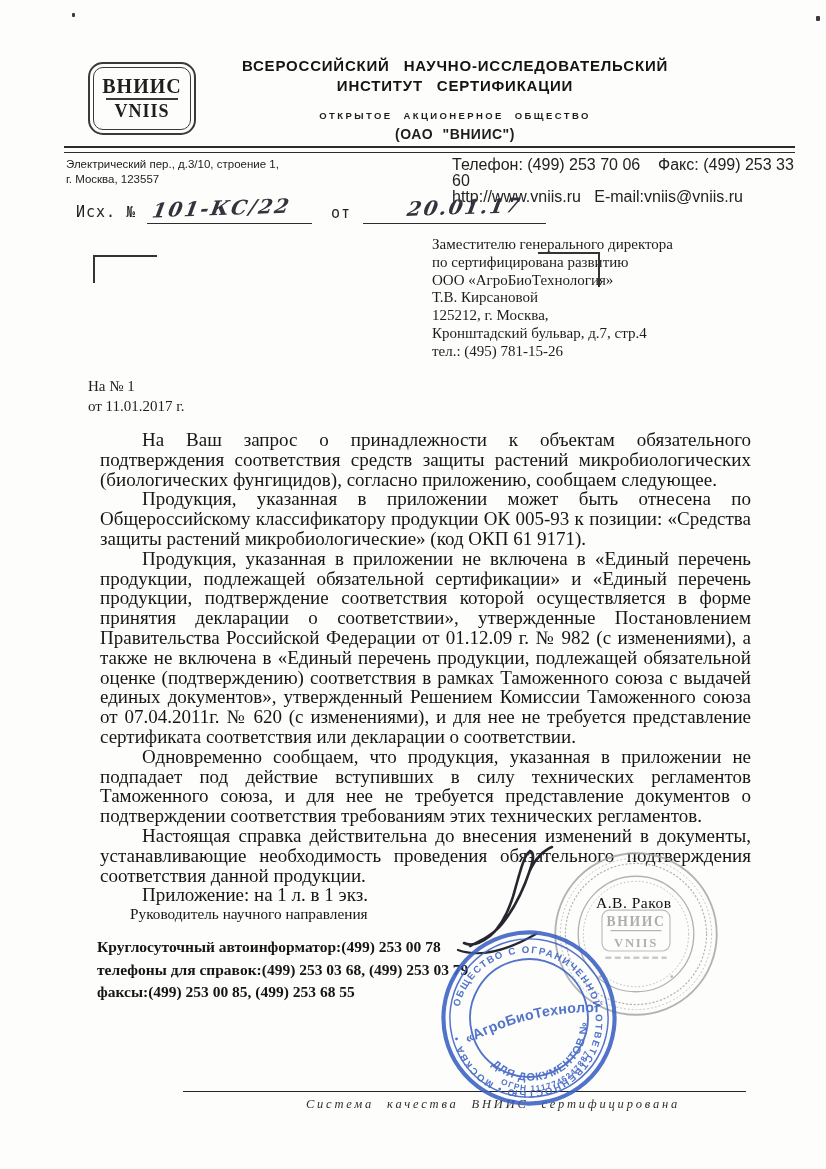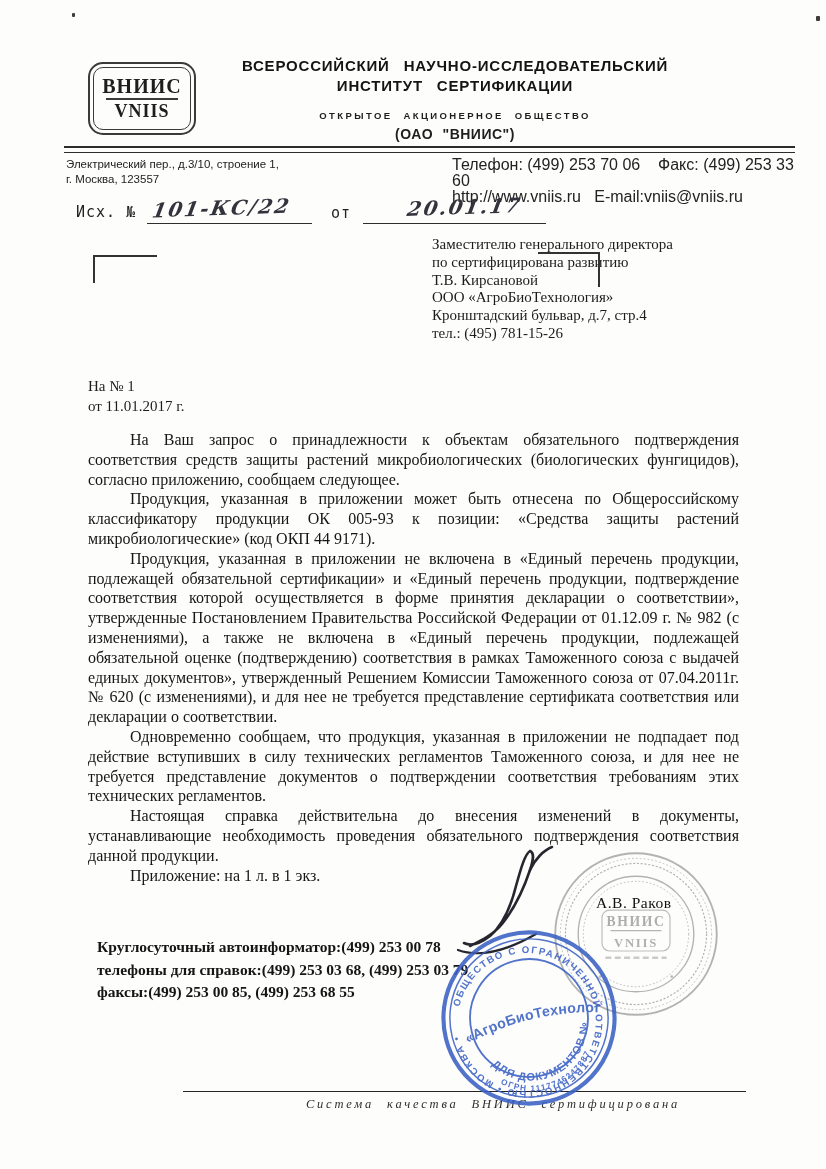--- a/index.html
+++ b/index.html
@@ -49,21 +49,21 @@
 
   
   .addressee{left:432px;top:236px;width:310px;font-size:15px;line-height:17.8px;color:#1c1c1c;}
 
   .bracket-left{left:93px;top:255px;width:62px;height:26px;border-top:2px solid #333;border-left:2px solid #333;}
   .bracket-right{left:538px;top:252px;width:60px;height:33px;border-top:2px solid #333;border-right:2px solid #333;}
 
   .ref-in{left:88px;top:377px;font-size:15px;line-height:19.5px;}
 
   
-  .body-text{left:88px;top:430px;width:651px;font-size:16px;line-height:19.8px;
+  .body-text{left:100px;top:430px;width:651px;font-size:19px;line-height:19.8px;
     text-align:justify;color:#161616;}
   .body-text p{margin:0;text-indent:42px;}
   .attachment{text-align:left;}
 
   .sign-title{left:130px;top:905px;font-size:15.3px;color:#161616;z-index:7;}
   .sign-name{left:596px;top:894px;font-size:15.5px;color:#101010;z-index:7;letter-spacing:.5px;}
 
   .phones{left:97px;top:936px;font-size:15.5px;font-weight:bold;line-height:22.5px;color:#151515;z-index:2;}
 
   
@@ -115,43 +115,45 @@
   <div class="abs ref-label" style="left:76px;top:203px;">Исх. №</div>
   <div class="abs u-line" style="left:147px;top:222px;width:165px;"></div>
   <div class="abs handwriting" style="left:153px;top:196px;">101-КС/22</div>
   <div class="abs ref-label" style="left:331px;top:204px;">от</div>
   <div class="abs u-line" style="left:363px;top:222px;width:183px;"></div>
   <div class="abs handwriting" style="left:408px;top:195px;">20.01.17</div>
 
   <div class="abs addressee">
     <div>Заместителю генерального директора</div>
     <div>по сертифицирована развитию</div>
+    <div>ООО «АгроБиоТехнология»</div>
     <div>Т.В. Кирсановой</div>
-    <div>ООО «АгроБиоТехнология»</div>
+    <div>125212, г. Москва,</div>
     <div>Кронштадский бульвар, д.7, стр.4</div>
     <div>тел.: (495) 781-15-26</div>
   </div>
 
   <div class="abs bracket-left"></div>
   <div class="abs bracket-right"></div>
 
   <div class="abs ref-in">
     <div>На № 1</div>
     <div>от 11.01.2017 г.</div>
   </div>
 
   <div class="abs body-text">
     <p>На Ваш запрос о принадлежности к объектам обязательного подтверждения соответствия средств защиты растений микробиологических (биологических фунгицидов), согласно приложению, сообщаем следующее.</p>
-    <p>Продукция, указанная в приложении может быть отнесена по Общероссийскому классификатору продукции ОК 005-93 к позиции: «Средства защиты растений микробиологические» (код ОКП 44 9171).</p>
+    <p>Продукция, указанная в приложении может быть отнесена по Общероссийскому классификатору продукции ОК 005-93 к позиции: «Средства защиты растений микробиологические» (код ОКП 61 9171).</p>
     <p>Продукция, указанная в приложении не включена в «Единый перечень продукции, подлежащей обязательной сертификации» и «Единый перечень продукции, подтверждение соответствия которой осуществляется в форме принятия декларации о соответствии», утвержденные Постановлением Правительства Российской Федерации от 01.12.09 г. № 982 (с изменениями), а также не включена в «Единый перечень продукции, подлежащей обязательной оценке (подтверждению) соответствия в рамках Таможенного союза с выдачей единых документов», утвержденный Решением Комиссии Таможенного союза от 07.04.2011г. № 620 (с изменениями), и для нее не требуется представление сертификата соответствия или декларации о соответствии.</p>
     <p>Одновременно сообщаем, что продукция, указанная в приложении не подпадает под действие вступивших в силу технических регламентов Таможенного союза, и для нее не требуется представление документов о подтверждении соответствия требованиям этих технических регламентов.</p>
     <p>Настоящая справка действительна до внесения изменений в документы, устанавливающие необходимость проведения обязательного подтверждения соответствия данной продукции.</p>
     <p class="attachment">Приложение: на 1 л. в 1 экз.</p>
   </div>
 
+  <div class="abs sign-title">Руководитель научного направления</div>
   <div class="abs sign-name">А.В. Раков</div>
 
   <div class="abs phones">
     <div>Круглосуточный автоинформатор:(499) 253 00 78</div>
     <div>телефоны для справок:(499) 253 03 68, (499) 253 03 79</div>
     <div>факсы:(499) 253 00 85, (499) 253 68 55</div>
   </div>
 
   <svg class="abs stamp-grey" viewBox="0 0 200 200">
     <g stroke="#a6a6a6" fill="none">

